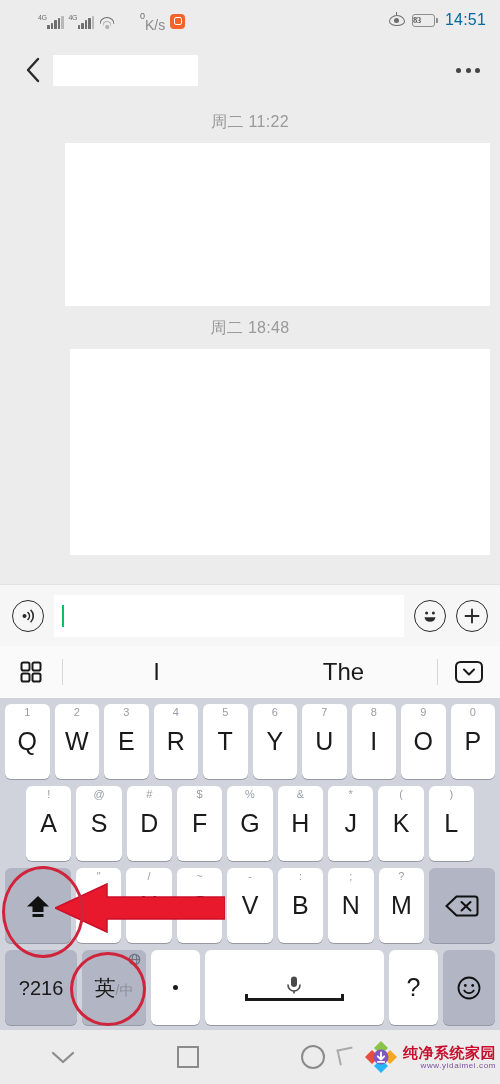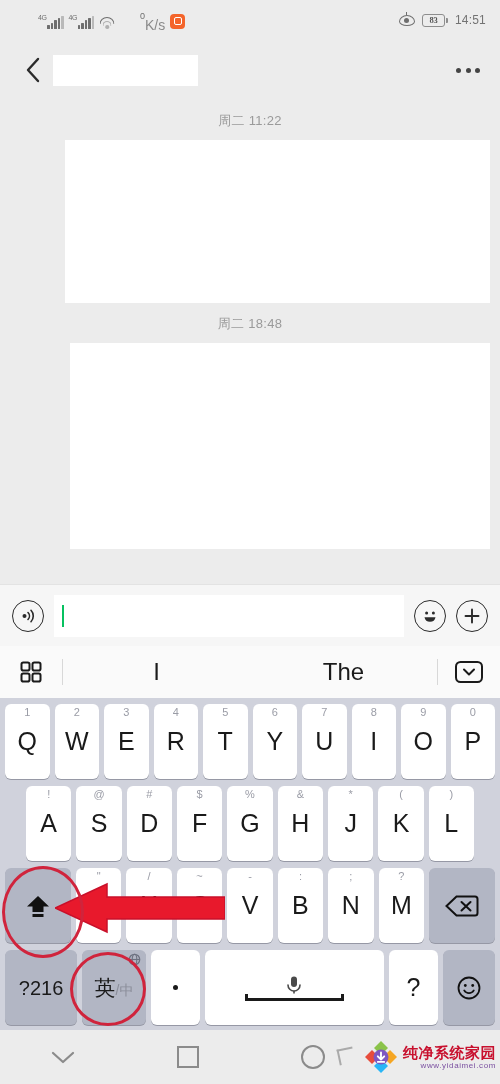--- a/index.html
+++ b/index.html
@@ -35,36 +35,36 @@
   .netspeed { text-align:center; line-height:9px; margin-bottom:-1px; }
   .netspeed .num { font-size:9px; color:#6e6e6e; display:block; }
   .netspeed .unit { font-size:14px; color:#8a8a8a; display:block;padding-left:25px; }
   .appicon { width:15px; height:15px; border-radius:4px; background:#f4642a; display:flex; align-items:center; justify-content:center;}
   .appicon .inner { width:8px;height:8px;border:1.3px solid #fff;border-radius:2px; }
   .eye { width:16px; height:11px; position:relative; }
   .eye .lid { position:absolute; inset:0; border:1.5px solid #6e6e6e; border-radius:50% 50% 50% 50% / 60% 60% 40% 40%; }
   .eye .pupil { position:absolute; width:5px;height:5px;border-radius:50%;background:#6e6e6e; left:5.5px; top:3px;}
   .eye .lash { position:absolute; width:1.5px;height:3px;background:#6e6e6e;top:-3px;left:7px;}
   .batt { display:flex; align-items:center; }
-  .batt .body { width:23px;height:13px;border:1.4px solid #8d8d8d;border-radius:3px; display:flex;align-items:center;justify-content:center;font-family:Liberation Serif, serif;}
+  .batt .body { width:23px;height:13px;border:1.4px solid #8d8d8d;border-radius:3px; display:flex;align-items:center;justify-content:flex-start;font-family:Liberation Serif, serif;}
   .batt .lvl { font-size:8.5px; color:#555; font-weight:bold; letter-spacing:-.3px;}
   .batt .cap { width:2px;height:5px;background:#8d8d8d;border-radius:0 1px 1px 0; margin-left:1px;}
-  .clock { font-size:12px; color:#737373; letter-spacing:.2px;}
+  .clock { font-size:16px; color:#0369a1; letter-spacing:.2px;}
 
   
   .header { height:60px; flex:0 0 60px; background:#ececec; display:flex; align-items:center; padding:0 18px; position:relative;}
   .backbtn { width:30px;height:40px; display:flex;align-items:center;justify-content:center; cursor:pointer;}
   .backbtn svg { display:block; }
   .title-redact { width:145px; height:31px; background:#fff; margin-left:5px; }
   .moredots { margin-left:auto; display:flex; gap:4.5px; align-items:center; padding:10px 2px;}
   .moredots span { width:5px;height:5px;border-radius:50%;background:#444; display:block;}
 
   
   .chat { flex:1 1 auto; background:#ececec; overflow:hidden; position:relative; }
-  .ts { text-align:center; color:#9a9a9a; font-size:13px; padding:12px 0 10px; letter-spacing:.3px;}
+  .ts { text-align:center; color:#9a9a9a; font-size:16px; padding:12px 0 10px; letter-spacing:.3px;}
   .bubble { background:#fff; }
   .bubble.b1 { margin:0 10px 0 65px; height:163px; }
   .bubble.b2 { margin:0 10px 0 70px; height:206px; }
   .chat-pad { height:13px; }
 
   
   .inputbar { flex:0 0 62px; height:62px; background:#f6f6f6; display:flex; align-items:center; padding:0 12px; gap:10px; border-top:1px solid #e3e3e3;}
   .circbtn { width:32px;height:32px;border-radius:50%;border:1.8px solid #2b2b2b; display:flex;align-items:center;justify-content:center; flex:0 0 auto;}
   .textfield { flex:1 1 auto; height:42px; background:#fff; display:flex; align-items:center; padding-left:8px; }
   .caret { width:2px; height:22px; background:#07c160; }

